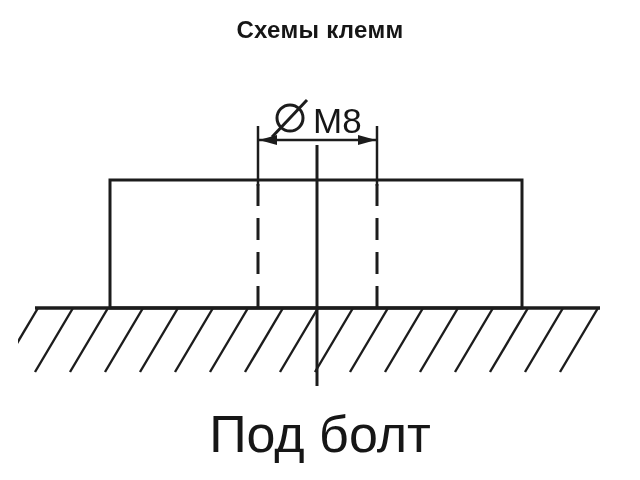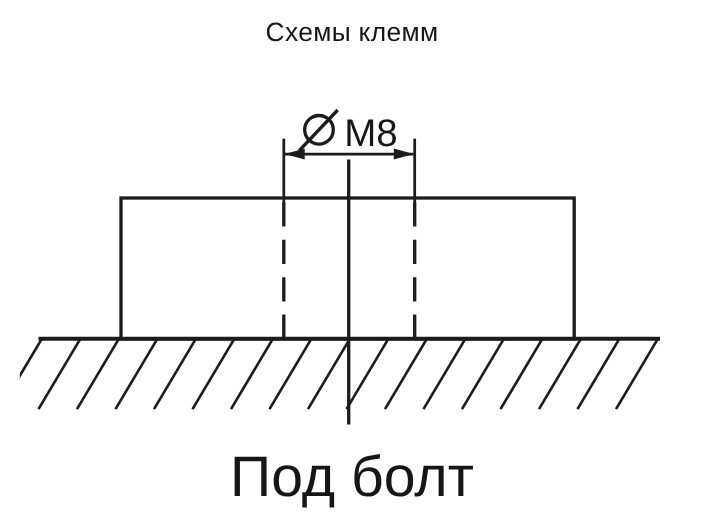--- a/index.html
+++ b/index.html
@@ -12,20 +12,21 @@
     color: #161616;
   }
   .title {
     position: absolute;
     top: 18px; left: 0;
     width: 640px;
     text-align: center;
     font-size: 24px;
     line-height: 1;
     letter-spacing: 0.3px;
+    font-weight: bold;
   }
   .caption {
     position: absolute;
     top: 408px; left: 0;
     width: 640px;
     text-align: center;
     font-size: 52px;
     line-height: 1;
   }
   svg.diagram {

